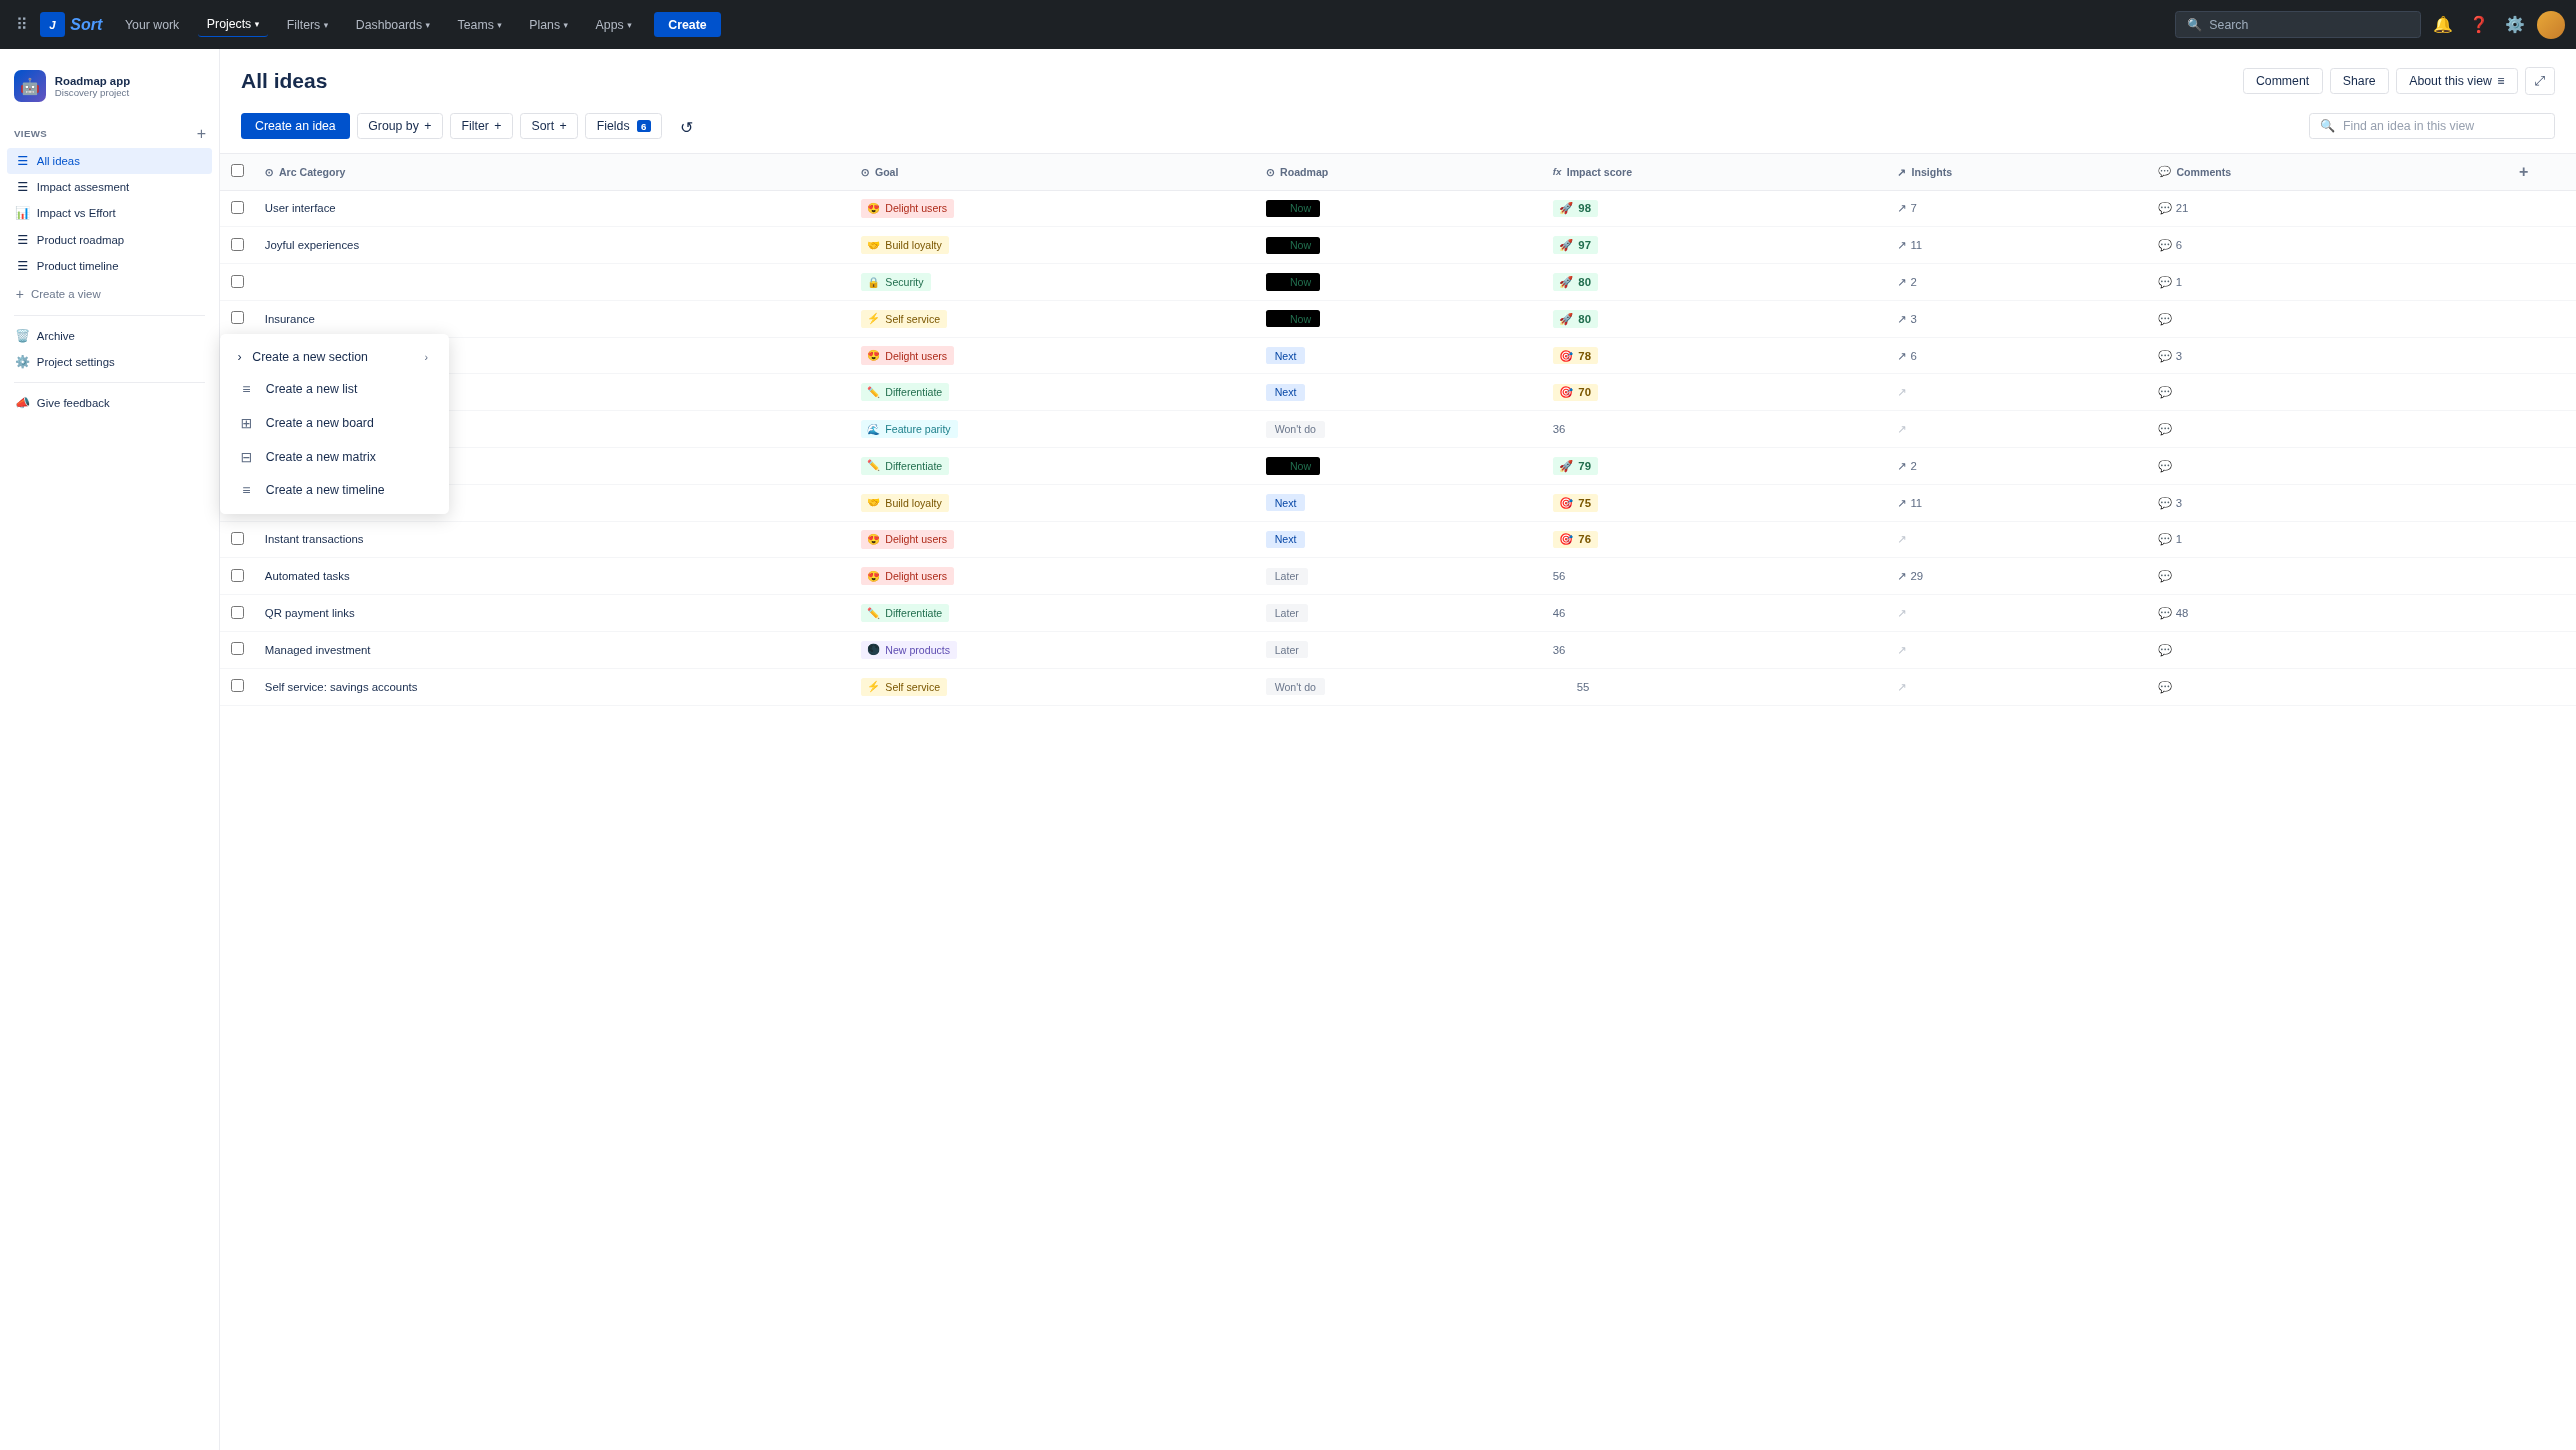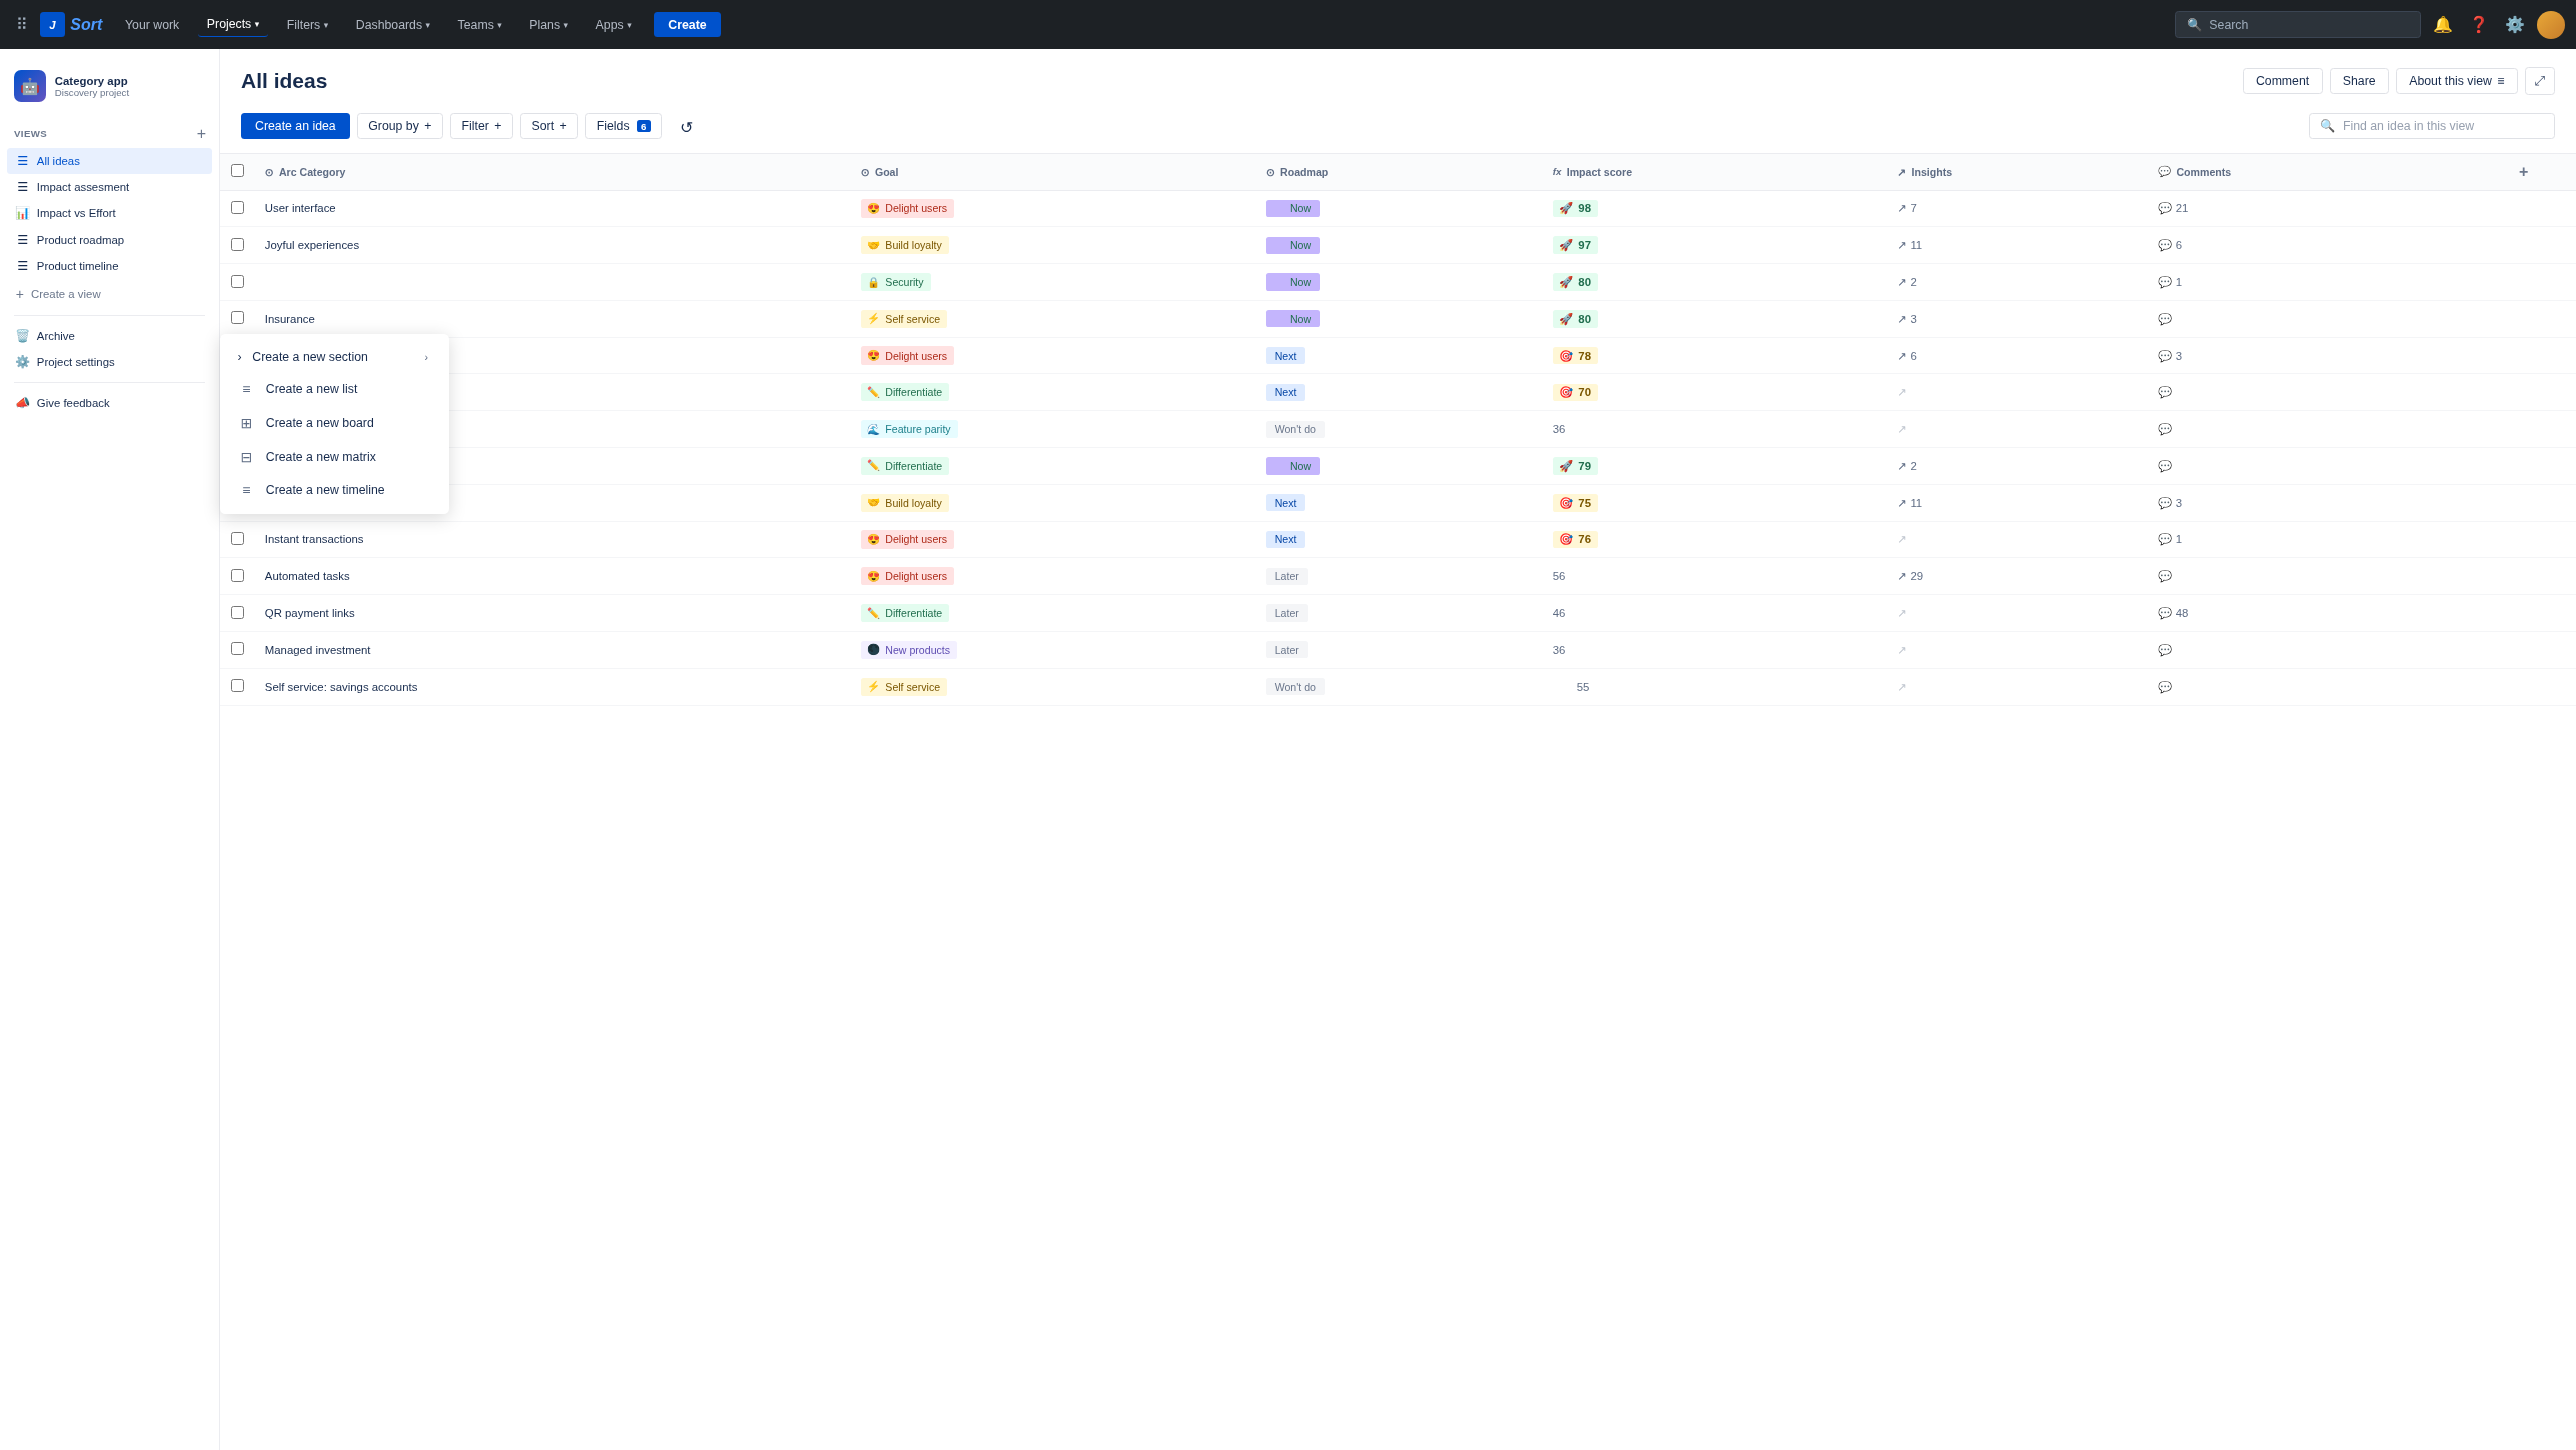--- a/index.html
+++ b/index.html
@@ -76,21 +76,21 @@
     .idea-name { color: #172b4d; font-size: 11.4px; }
     .goal-badge { display: inline-flex; align-items: center; gap: 4.4px; padding: 2.6px 7px; border-radius: 2.6px; font-size: 10.6px; font-weight: 500; white-space: nowrap; }
     .goal-delight { background: #ffe2e2; color: #ae2a19; }
     .goal-loyalty { background: #fff7d6; color: #7a5600; }
     .goal-security { background: #e3fcef; color: #216e4e; }
     .goal-self-service { background: #fff7d6; color: #7a5600; }
     .goal-differentiate { background: #e3fcef; color: #216e4e; }
     .goal-feature-parity { background: #e6fcff; color: #1d7f8a; }
     .goal-new-products { background: #f3f0ff; color: #5e4db2; }
     .roadmap-badge { display: inline-block; padding: 2.6px 8.8px; border-radius: 2.6px; font-size: 10.6px; font-weight: 500; }
-    .roadmap-now { background: #c4b5fd; color: #216e4e; padding-left: 24px; }
+    .roadmap-now { background: #000000; color: #216e4e; padding-left: 24px; }
     .roadmap-next { background: #deebff; color: #0747a6; }
     .roadmap-later { background: #f4f5f7; color: #6b778c; }
     .roadmap-wont { background: #f4f5f7; color: #6b778c; }
     .impact-score { display: inline-flex; align-items: center; gap: 4.4px; padding: 1.8px 7px; border-radius: 2.6px; font-size: 11.4px; font-weight: 600; }
     .score-high { background: #e3fcef; color: #216e4e; }
     .score-mid { background: #fff7d6; color: #7a5600; }
     .insight-val { display: flex; align-items: center; gap: 3.5px; color: #5e6c84; font-size: 11.4px; }
     .comment-val { display: flex; align-items: center; gap: 3.5px; color: #5e6c84; font-size: 11.4px; }
     .add-col { color: #6b778c; font-size: 16px; cursor: pointer; text-align: center; }
     .create-view-dropdown {
@@ -134,21 +134,21 @@
     <div class="avatar-placeholder"></div>
   </div>
 </nav>
 
 <div class="app-body">
 
   <aside class="sidebar">
     <div class="sidebar-project">
       <div class="project-avatar">🤖</div>
       <div class="project-info">
-        <span class="project-name">Category app</span>
+        <span class="project-name">Roadmap app</span>
         <span class="project-type">Discovery project</span>
       </div>
     </div>
 
     <div class="sidebar-views-header">
       <span class="views-label">VIEWS</span>
       <span class="views-add">+</span>
     </div>
 
     <div class="sidebar-section">

